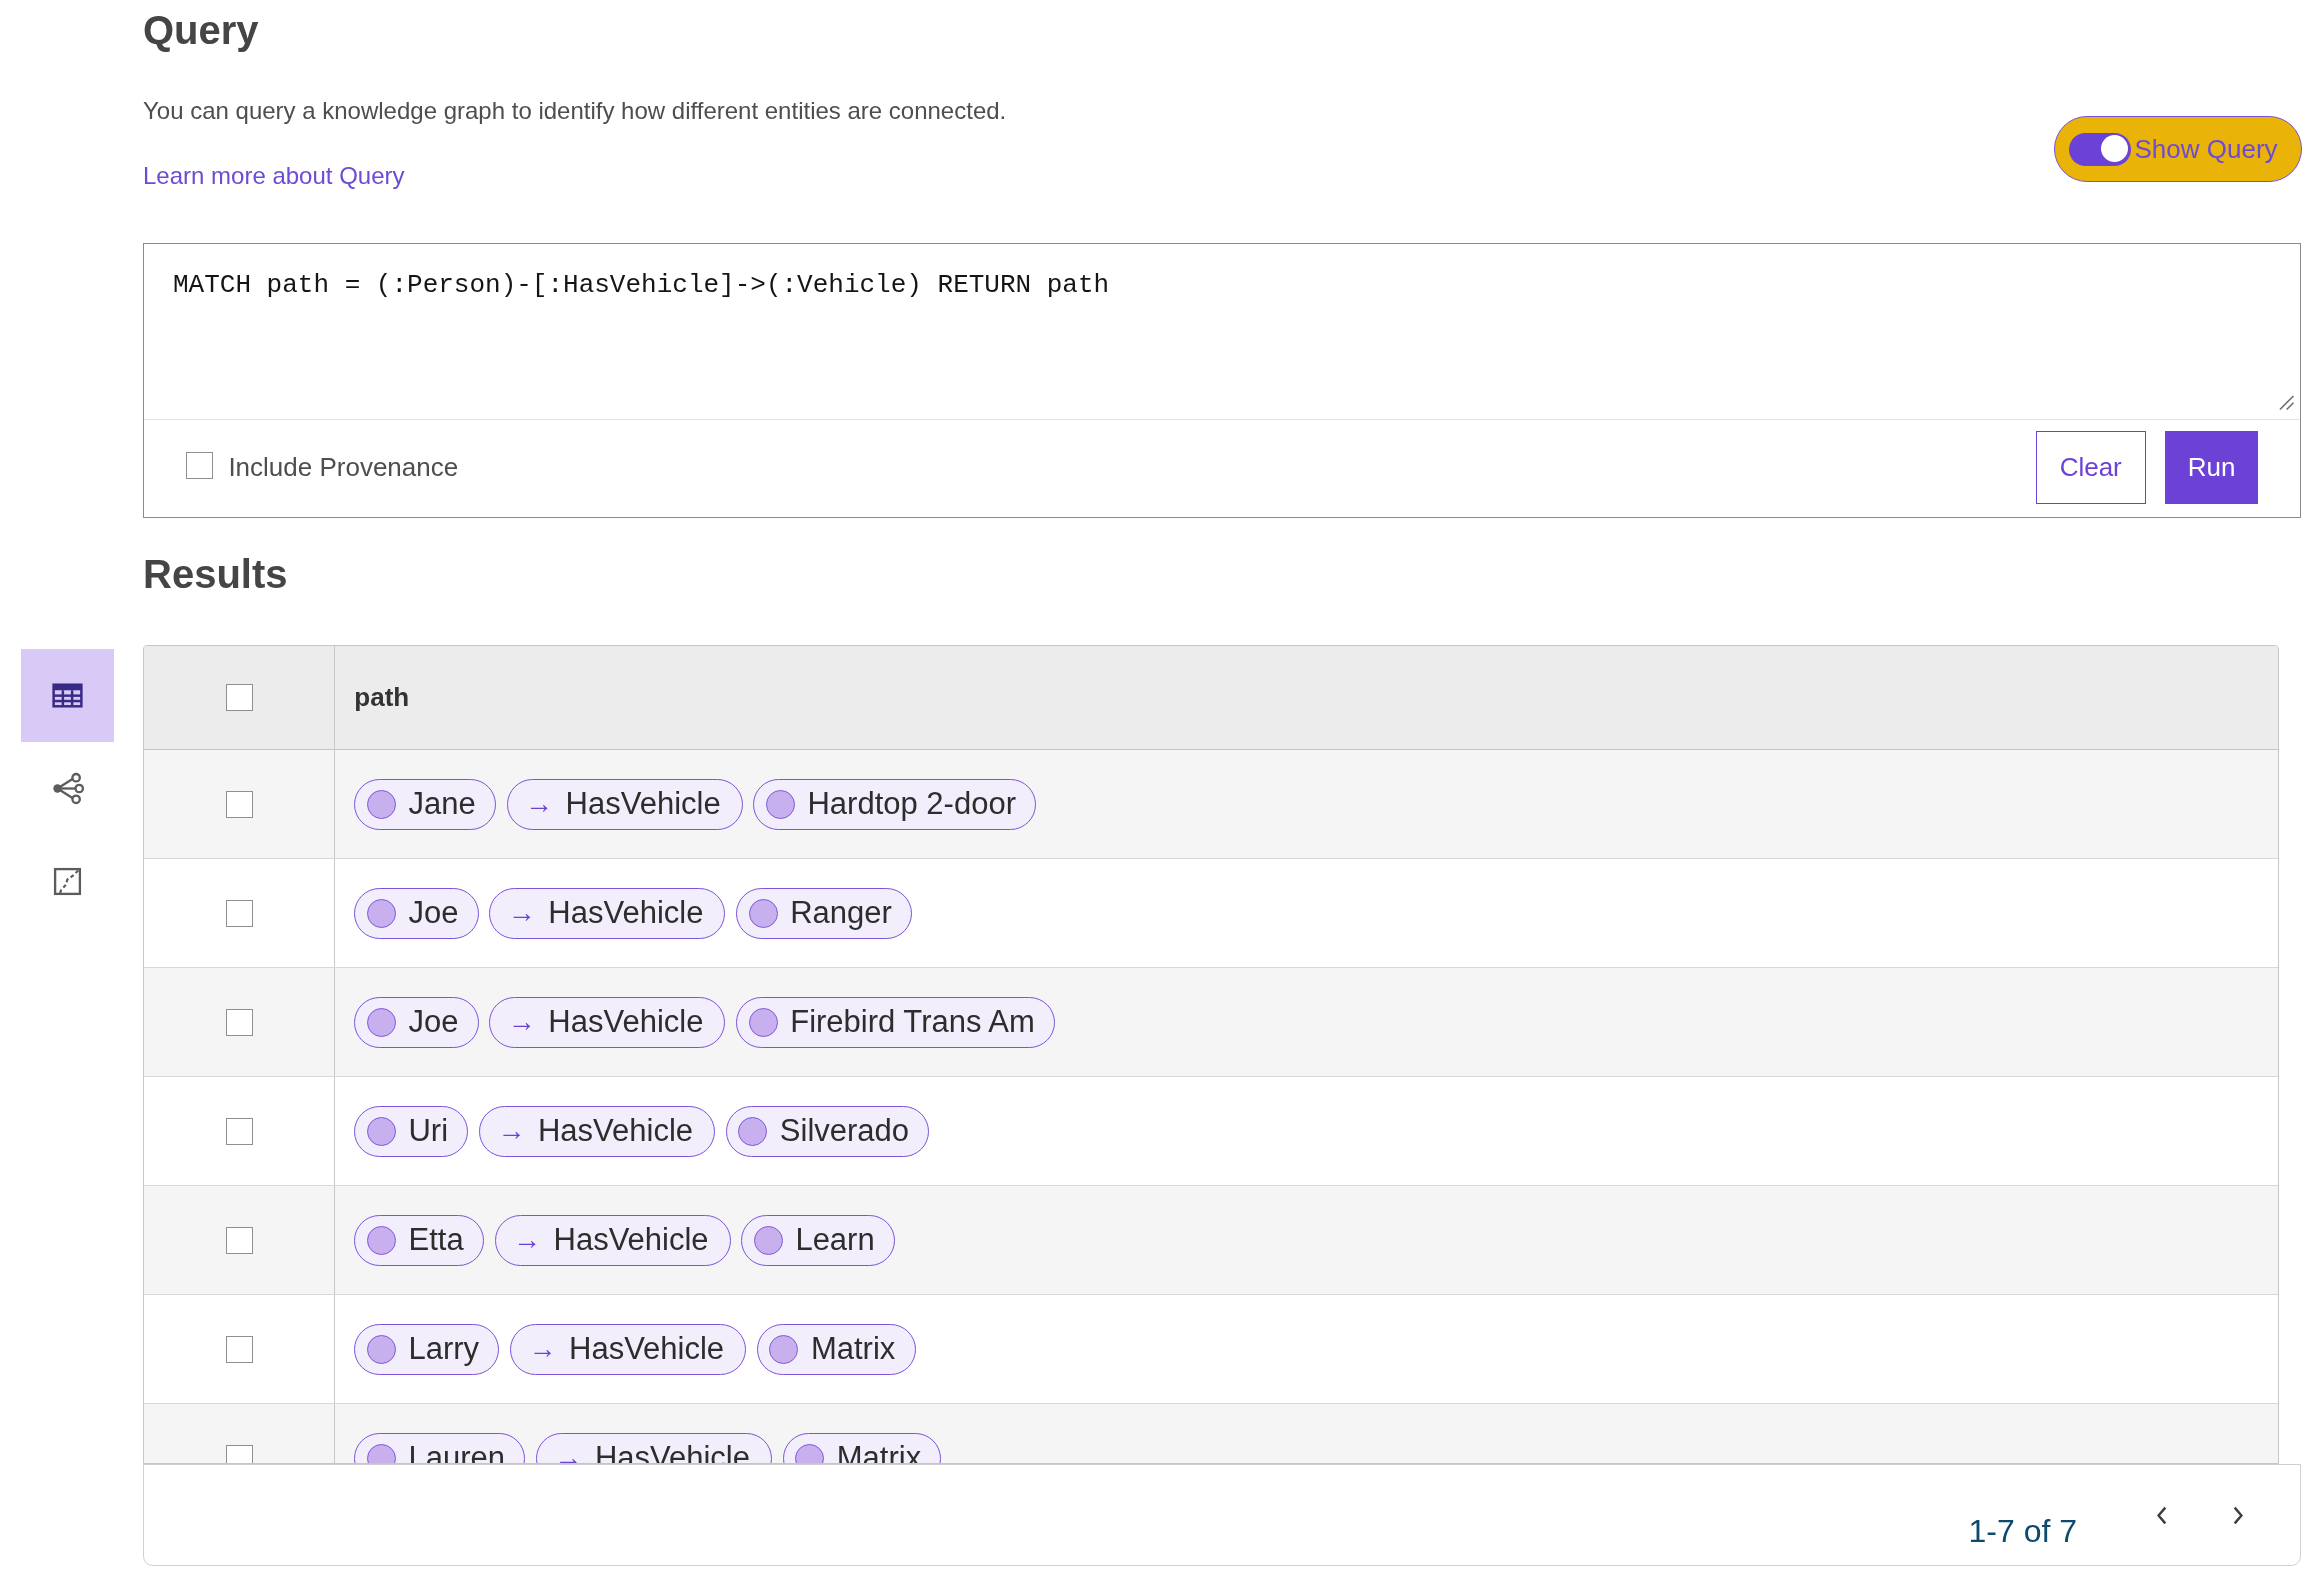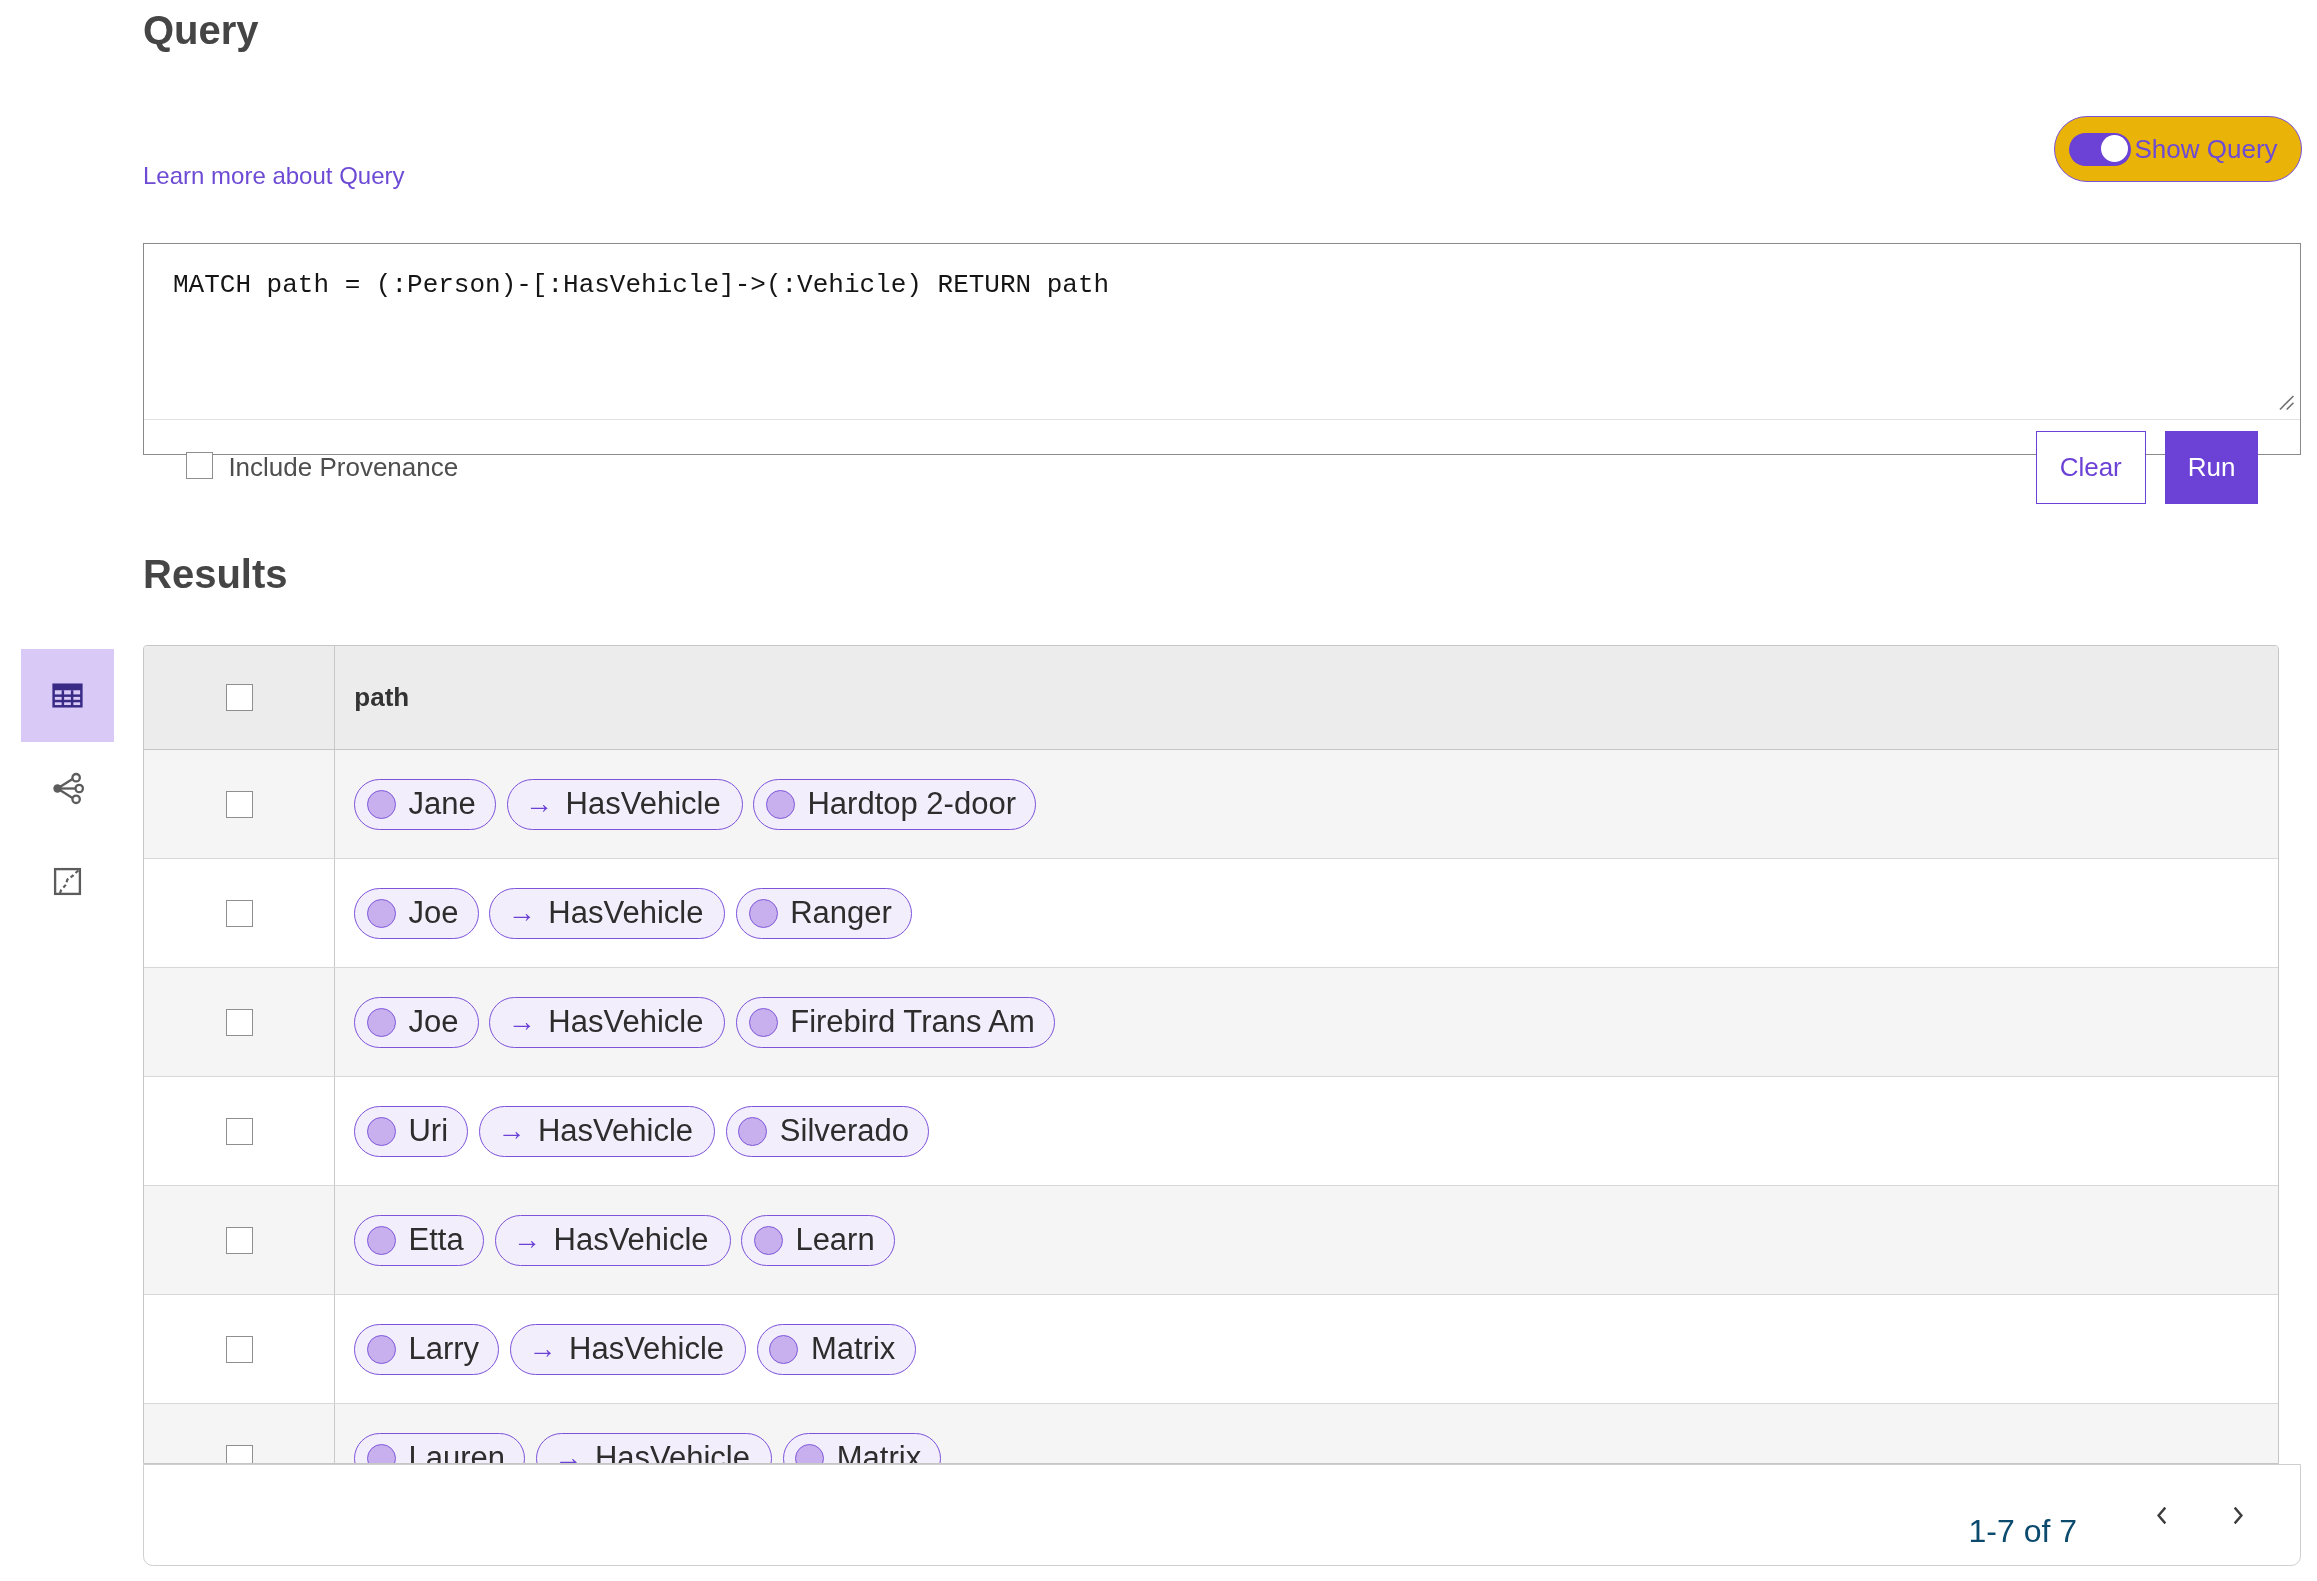--- a/index.html
+++ b/index.html
@@ -15,21 +15,21 @@
     position:absolute;left:2054px;top:116px;height:66px;min-width:246px;
     border:1.9px solid #7a52d9;border-radius:35px;background:#eab308;
     display:flex;align-items:center;gap:4px;padding:0 23px 0 13.5px;box-sizing:border-box;cursor:pointer;
   }
   .switch{width:62px;height:33px;background:#6b41d6;border-radius:17.4px;position:relative;flex:0 0 auto;}
   .switch .knob{position:absolute;right:2.9px;top:2.9px;width:27px;height:27px;background:#fff;border-radius:50%;}
   .toggle-label{font-size:26px;color:#6d4bd4;white-space:nowrap;}
 
   
   .query-panel{
-    position:absolute;left:143px;top:243px;width:2158px;height:212px;
+    position:absolute;left:143px;top:243px;width:2158px;height:275px;
     border:1.9px solid #8a8a8a;box-sizing:border-box;background:#fff;
   }
   .editor-area{position:relative;height:176px;border-bottom:1.9px solid #e2e2e2;box-sizing:border-box;}
   .query-editor{
     display:block;width:100%;height:100%;border:none;outline:none;resize:none;background:transparent;
     padding:25px 29px;box-sizing:border-box;
     font-family:"Liberation Mono","DejaVu Sans Mono",monospace;font-size:26px;color:#151515;line-height:1.3;
   }
   .resize-grip{position:absolute;right:4.8px;bottom:7.7px;}
   .panel-footer{height:94px;display:flex;align-items:center;justify-content:space-between;
@@ -84,20 +84,21 @@
   .page-btn{width:42px;height:42px;background:none;border:none;padding:0;cursor:pointer;
     display:flex;align-items:center;justify-content:center;}
   .page-btn + .page-btn{margin-left:33px;}
 </style>
 </head>
 <body>
 
 <div class="page">
 
   <h1 class="page-title">Query</h1>
+  <p class="page-desc">You can query a knowledge graph to identify how different entities are connected.</p>
   <a class="learn-link">Learn more about Query</a>
 
   <div class="show-query-toggle">
     <span class="switch">
         <span class="knob"></span>
       </span>
     <span class="toggle-label">Show Query</span>
   </div>
 
   <div class="query-panel">

